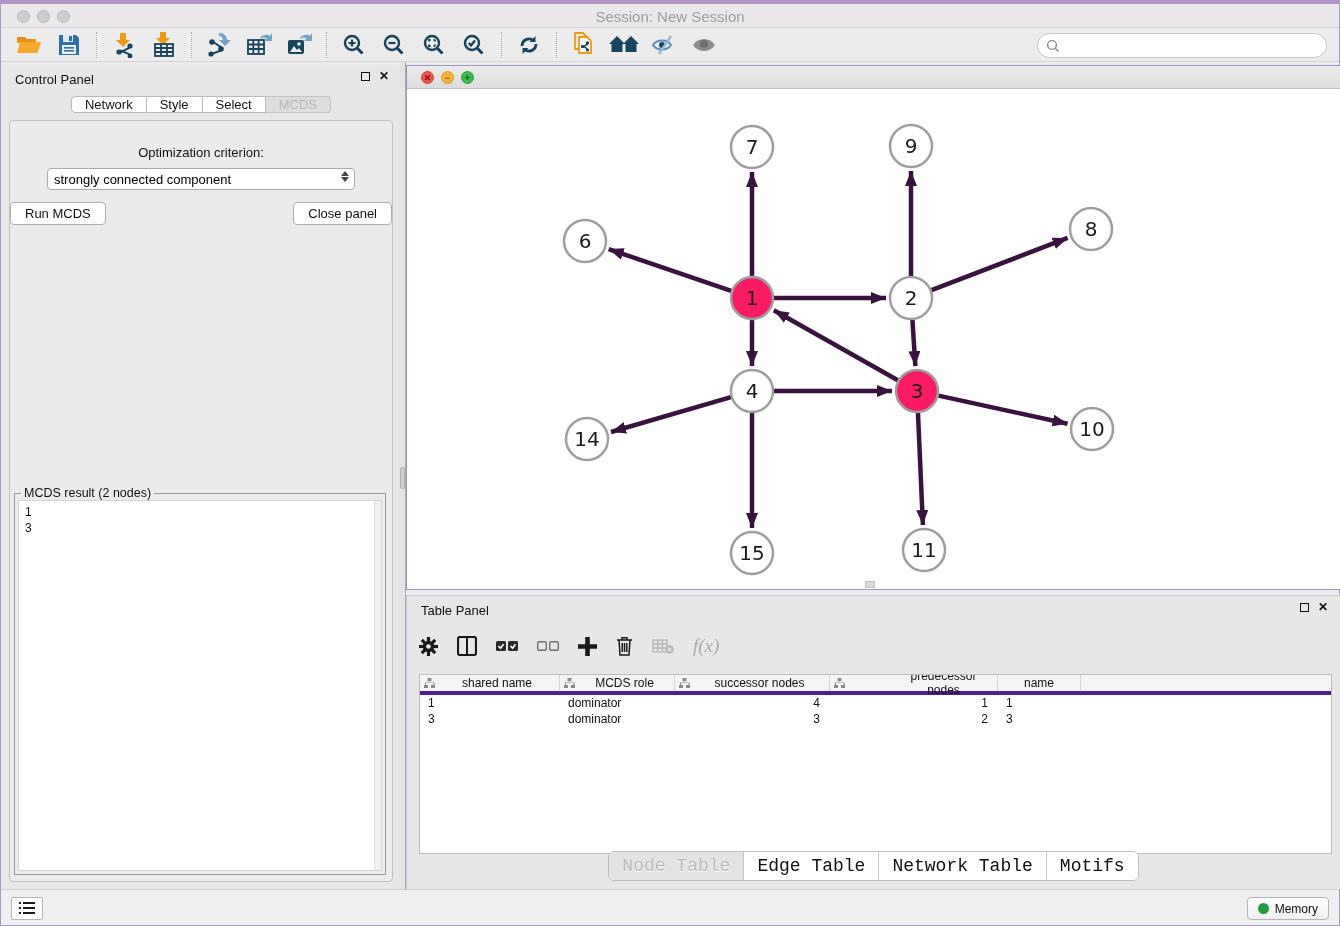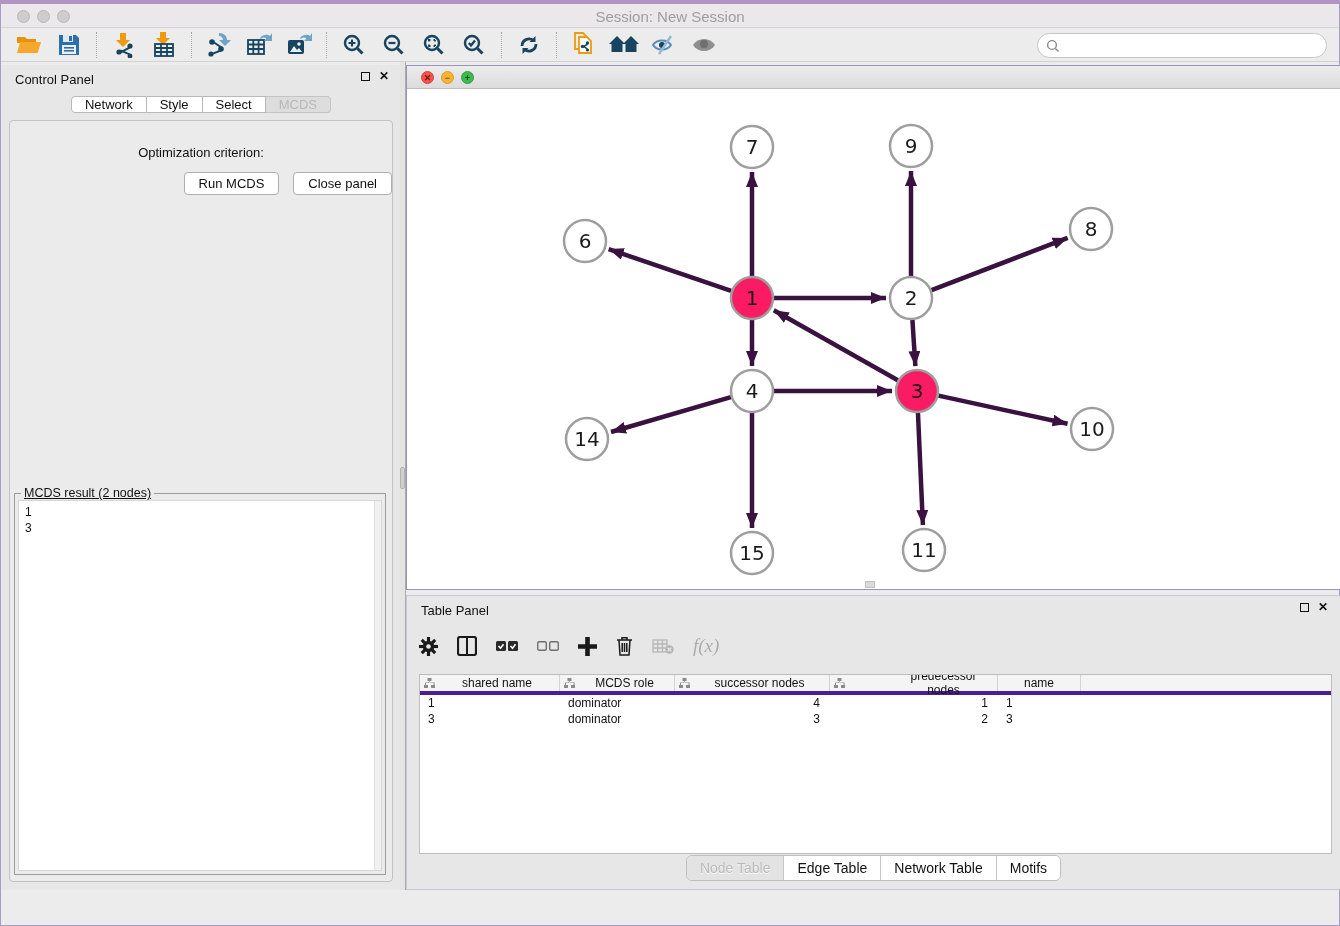--- a/index.html
+++ b/index.html
@@ -32,24 +32,24 @@
   .ctab:first-child { border-left:1px solid #B9B9B9; border-radius:4px 0 0 4px; }
   .ctab:last-child { border-radius:0 4px 4px 0; }
   .ctab.active { background:#DDDDDD; color:#B9B9B9; border-color:#C4C4C4; }
   .cp-content { position:absolute; left:8px; right:8px; top:55px; bottom:8px; background:#EBEBEB; border:1px solid #C2C2C2; border-radius:4px; }
   .opt-label { text-align:center; margin-top:24px; font-size:13px; color:#111; }
   .criterion { margin:8px auto 0; width:308px; height:22px; background:#FFF; border:1px solid #ABABAB; border-radius:4px; display:flex; align-items:center; padding:0 6px; font-size:13px; position:relative; }
   .criterion .stepper { position:absolute; right:5px; top:2px; display:flex; flex-direction:column; gap:1px; }
   .stepper i { width:0; height:0; border-left:4px solid transparent; border-right:4px solid transparent; display:block; }
   .stepper .up { border-bottom:5px solid #444; }
   .stepper .down { border-top:5px solid #444; }
-  .cp-buttons { display:flex; justify-content:flex-end; gap:14px; margin-top:12px; }
+  .cp-buttons { display:flex; justify-content:space-between; gap:6px; margin-top:12px; }
   .btn { background:#FFF; border:1px solid #ADADAD; border-radius:4px; font-size:13px; padding:3px 14px; color:#111; font-family:"Liberation Sans",sans-serif; }
   .result-box { position:absolute; left:4px; right:6px; top:372px; bottom:6px; border:1px solid #9C9C9C; background:#EBEBEB; }
-  .result-legend { position:absolute; left:6px; top:-8px; background:#EBEBEB; padding:0 3px; font-size:12.5px; color:#111;text-decoration:underline; }
+  .result-legend { position:absolute; left:6px; top:-8px; background:#EBEBEB; padding:0 3px; font-size:12.5px; color:#111; }
   .result-area { position:absolute; left:3px; right:3px; top:6px; bottom:3px; background:#FFF; border:1px solid #D6D6D6; font-size:12px; color:#111; padding:3px 0 0 6px; line-height:16px; }
   .result-scroll { position:absolute; right:0; top:0; bottom:0; width:7px; background:#F1F1F1; border-left:1px solid #E0E0E0; }
 
   
   .v-divider { position:absolute; left:399px; top:62px; width:6px; height:828px; background:#E4E4E4; border-right:1px solid #ABABAB; }
   .v-grip { position:absolute; left:0px; top:405px; width:5px; height:22px; background:#CFCFCF; border:1px solid #B2B2B2; border-radius:2px; }
 
   
   .network-window { position:absolute; left:405px; top:65px; width:935px; height:525px; background:#FFF; border:1px solid #9A93C2; }
   .net-titlebar { position:absolute; left:0; top:0; width:100%; height:23px; background:linear-gradient(#ECECEC,#DCDCDC); border-bottom:1px solid #BFBFBF; }
@@ -65,21 +65,21 @@
   .fx { font-family:"Liberation Serif", serif; font-style:italic; font-size:19px; color:#ABABAB; }
   .tbl { position:absolute; left:12px; right:8px; top:78px; height:180px; background:#FFF; border:1px solid #BDBDBD; overflow:hidden; }
   .tbl-head { display:flex; height:20px; background:#F4F4F4; border-bottom:4px solid #4c1d95; }
   .th { display:flex; align-items:center; border-right:1px solid #D4D4D4; font-size:12px; color:#111; padding:0 4px; }
   .th .lbl { flex:1; text-align:center; }
   .trow { display:flex; height:16px; font-size:12px; color:#111; align-items:center; }
   .td { padding:0 8px; overflow:hidden; white-space:nowrap; }
   .td.num { text-align:right; padding-right:10px; }
   .tp-tabs { position:absolute; left:0; right:0; bottom:8px; display:flex; justify-content:center; }
   .tp-tabgroup { display:flex; border:1px solid #BDBDBD; border-radius:6px; overflow:hidden; background:#FFF; }
-  .ttab { font-size:14px; padding:4px 13px; border-right:1px solid #C6C6C6; background:#FFF; color:#111; }
+  .ttab { font-size:18px; padding:4px 13px; border-right:1px solid #C6C6C6; background:#FFF; color:#111;font-family:Liberation Mono, monospace; }
   .ttab:last-child { border-right:none; }
   .ttab.active { background:#E3E3E3; color:#BABABA; text-shadow:0 1px 0 #FFF; }
 
   
   .statusbar { position:absolute; left:0; bottom:0; width:100%; height:36px; background:#EFEFEF; border-top:1px solid #CFCFCF; }
   .list-btn { position:absolute; left:10px; top:7px; width:32px; height:23px; background:#FFF; border:1px solid #B7B7B7; border-radius:2px; display:flex; align-items:center; justify-content:center; }
   .memory-btn { position:absolute; right:10px; top:7px; height:23px; background:linear-gradient(#FFF,#F0F0F0); border:1px solid #B5B5B5; border-radius:4px; display:flex; align-items:center; gap:6px; padding:0 10px; font-size:12px; color:#111; }
   .mem-dot { width:11px; height:11px; border-radius:50%; background:#1E9E3E; }
 </style>
 </head>
@@ -259,20 +259,27 @@
       </span>
     </div>
     <div class="ctabs">
         <div class="ctab">Network</div>
         <div class="ctab">Style</div>
         <div class="ctab">Select</div>
         <div class="ctab active">MCDS</div>
       </div>
     <div class="cp-content">
       <div class="opt-label">Optimization criterion:</div>
+      <div class="criterion">
+        <span>strongly connected component</span>
+        <span class="stepper">
+            <i class="up"></i>
+            <i class="down"></i>
+          </span>
+      </div>
       <div class="cp-buttons">
         <button class="btn">Run MCDS</button>
         <button class="btn">Close panel</button>
       </div>
       <div class="result-box">
         <span class="result-legend">MCDS result (2 nodes)</span>
         <div class="result-area">
           <div>
               <div>1</div>
               <div>3</div>
@@ -504,14 +511,32 @@
     <div class="tp-tabs">
       <div class="tp-tabgroup">
           <div class="ttab active">Node Table</div>
           <div class="ttab">Edge Table</div>
           <div class="ttab">Network Table</div>
           <div class="ttab">Motifs</div>
         </div>
     </div>
   </div>
 
+  <div class="statusbar">
+    <span class="list-btn">
+      <svg width="16" height="13" viewBox="0 0 16 13">
+          <g fill="#1A1A1A">
+            <rect x="0" y="0" width="2" height="2"></rect>
+            <rect x="4" y="0" width="12" height="2"></rect>
+            <rect x="0" y="5" width="2" height="2"></rect>
+            <rect x="4" y="5" width="12" height="2"></rect>
+            <rect x="0" y="10" width="2" height="2"></rect>
+            <rect x="4" y="10" width="12" height="2"></rect>
+          </g>
+        </svg>
+    </span>
+    <span class="memory-btn">
+      <span class="mem-dot"></span>
+      <span>Memory</span>
+    </span>
+  </div>
 
 </div>
 
 </body></html>

